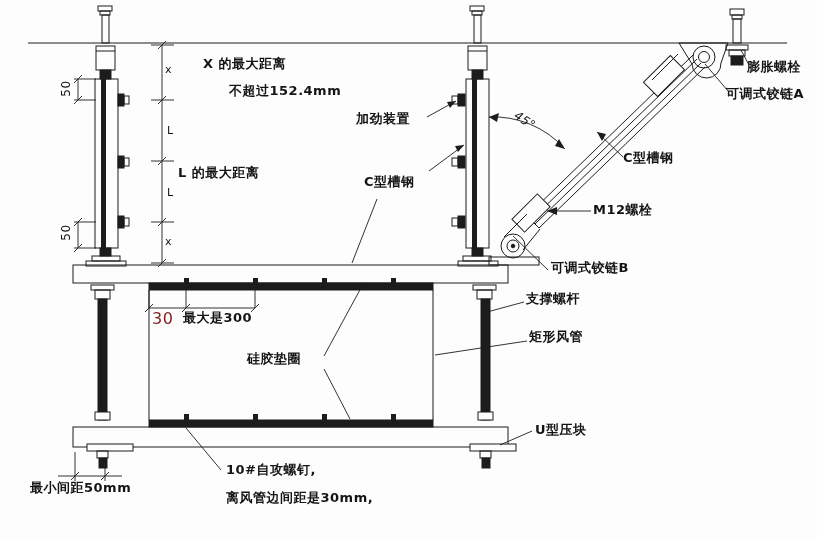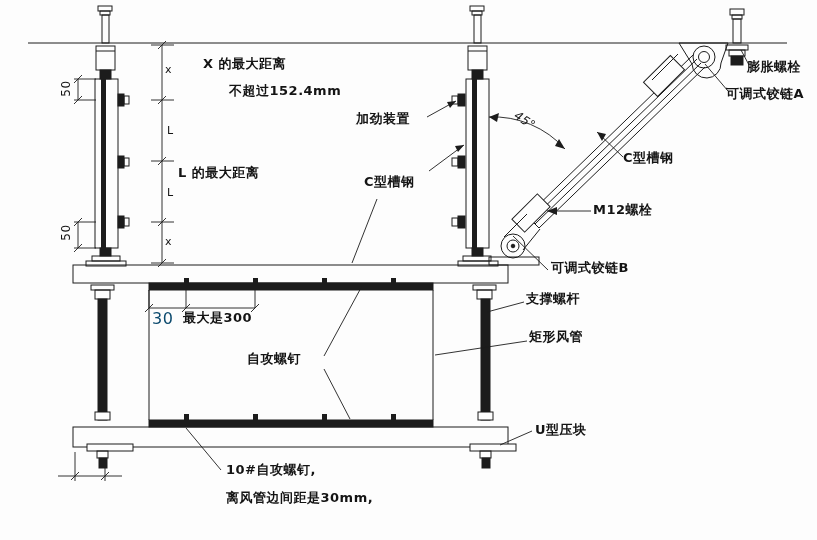--- a/index.html
+++ b/index.html
@@ -8,21 +8,21 @@
     background:#fdfdfd;overflow:hidden;
     font-family:"DejaVu Sans","Liberation Sans",sans-serif;
   }
   #linework{position:absolute;left:0;top:0;}
   .lbl{
     position:absolute;white-space:nowrap;color:#141414;
     font-weight:bold;font-size:13px;line-height:1.1;
     letter-spacing:0.5px;
   }
   .lbl.small{font-size:11px;font-weight:normal;letter-spacing:0;}
-  .lbl.light{color:#0c4a6e;font-weight:normal;font-size:16px;}
+  .lbl.light{color:#7f1d1d;font-weight:normal;font-size:16px;}
   .lbl.rot90{transform:rotate(-90deg);transform-origin:center center;font-size:12px;font-weight:normal;}
   .lbl.rot45{transform:rotate(33deg);transform-origin:left center;font-size:12px;font-weight:normal;font-style:italic;}
 </style>
 </head>
 <body>
 
 <div id="stage">
 
   <svg id="linework" width="817" height="540" viewBox="0 0 817 540" stroke="#1c1c1c" stroke-width="1" fill="none">
 
@@ -231,25 +231,26 @@
   <div class="lbl" style="left:356px;top:112px;">加劲装置</div>
   <div class="lbl" style="left:364px;top:175px;">C型槽钢</div>
   <div class="lbl rot45" style="left:515px;top:108px;">45°</div>
   <div class="lbl" style="left:623px;top:151px;">C型槽钢</div>
   <div class="lbl" style="left:747px;top:60px;">膨胀螺栓</div>
   <div class="lbl" style="left:726px;top:87px;">可调式铰链A</div>
   <div class="lbl" style="left:593px;top:203px;">M12螺栓</div>
   <div class="lbl" style="left:551px;top:261px;">可调式铰链B</div>
   <div class="lbl" style="left:526px;top:292px;">支撑螺杆</div>
   <div class="lbl" style="left:529px;top:330px;">矩形风管</div>
-  <div class="lbl" style="left:247px;top:352px;">自攻螺钉</div>
+  <div class="lbl" style="left:247px;top:352px;">硅胶垫圈</div>
   <div class="lbl" style="left:535px;top:423px;">U型压块</div>
 
   <div class="lbl light" style="left:152px;top:310px;">30</div>
   <div class="lbl" style="left:183px;top:311px;">最大是300</div>
+  <div class="lbl" style="left:30px;top:481px;">最小间距50mm</div>
 
   <div class="lbl" style="left:226px;top:463px;">10#自攻螺钉,</div>
   <div class="lbl" style="left:226px;top:491px;text-align:center;">离风管边间距是30mm,</div>
 
   <div class="lbl rot90" style="left:58px;top:82px;">50</div>
   <div class="lbl rot90" style="left:58px;top:226px;">50</div>
 
   <div class="lbl small" style="left:165px;top:64px;">x</div>
   <div class="lbl small" style="left:167px;top:125px;">L</div>
   <div class="lbl small" style="left:167px;top:187px;">L</div>

